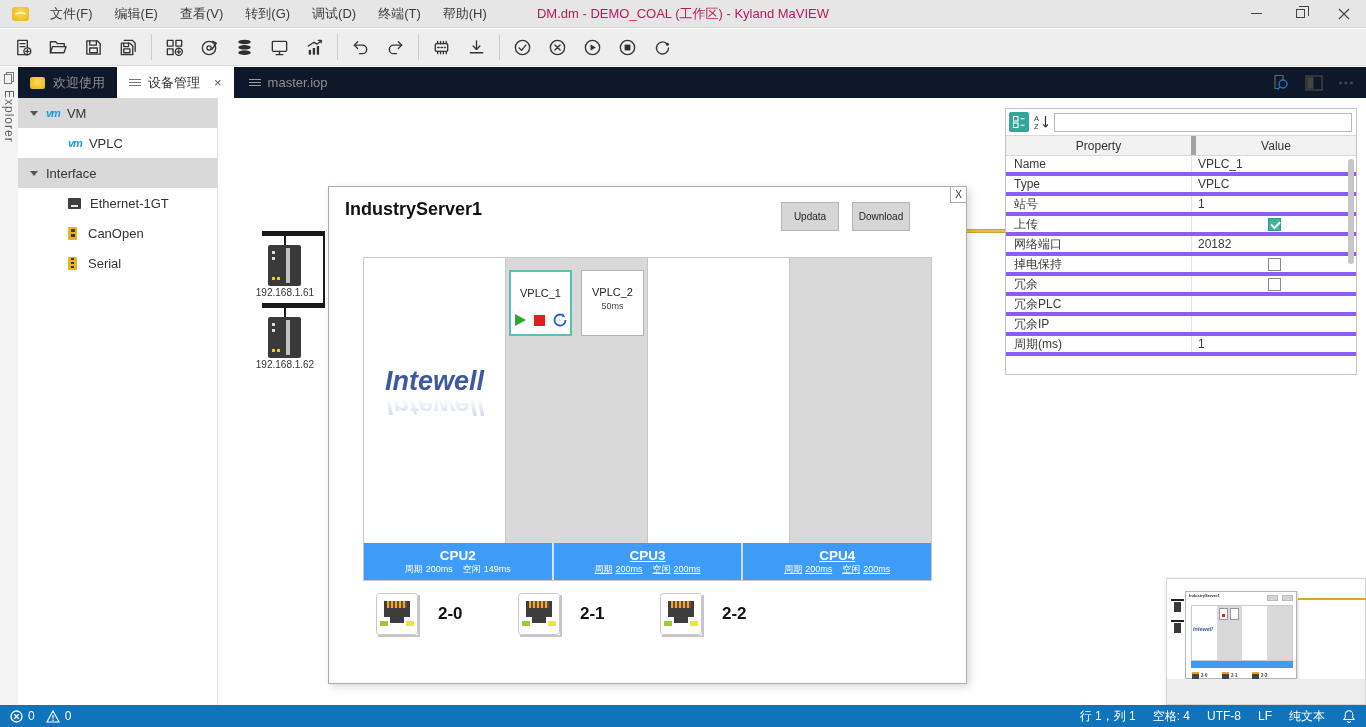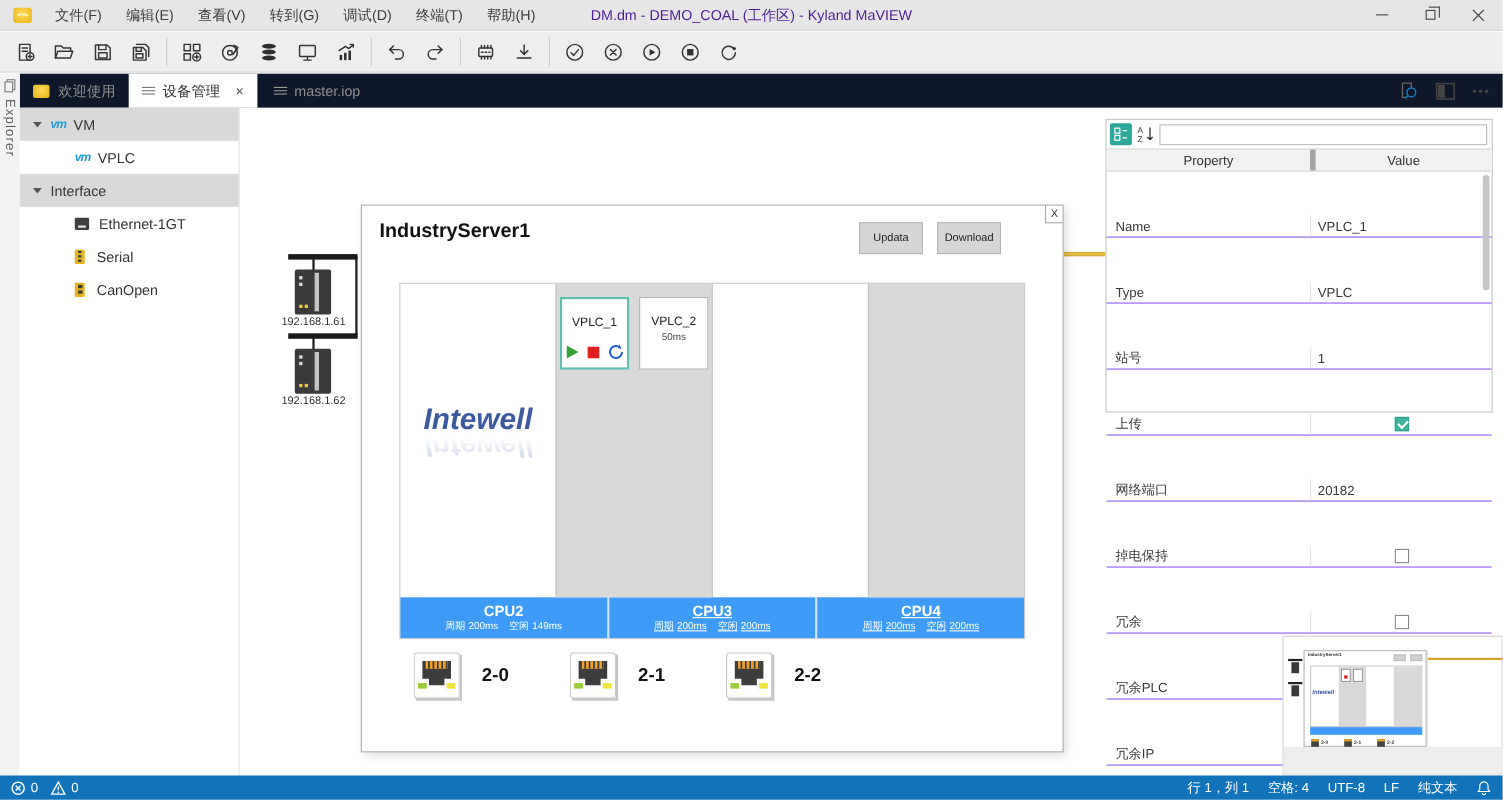--- a/index.html
+++ b/index.html
@@ -9,21 +9,21 @@
   svg { display:block; }
 
   
   .titlebar { position:absolute; left:0; top:0; width:1366px; height:28px;
     background:#e6e6e6; border-bottom:1px solid #d2d2d2; display:flex; align-items:center; }
   .app-logo { width:17px; height:14px; margin:0 10px 0 12px; border-radius:3px;
     background:radial-gradient(circle at 50% 40%, #ffd95c, #e3b514); position:relative; }
   .app-logo::after { content:""; position:absolute; left:3px; top:5px; width:11px; height:5px;
     border-radius:50%/70%; border-top:2px solid #fff3c4; }
   .menu-item { padding:0 11px; height:28px; line-height:28px; color:#3c3c3c; cursor:default; }
-  .win-title { position:absolute; left:0; right:0; text-align:center; color:#4c1d95; pointer-events:none; }
+  .win-title { position:absolute; left:0; right:0; text-align:center; color:#be185d; pointer-events:none; }
   .win-controls { margin-left:auto; display:flex; height:28px; }
   .win-btn { width:44px; height:28px; display:flex; align-items:center; justify-content:center; }
   .min-glyph { width:11px; height:1px; background:#444; }
   .restore-glyph { width:9px; height:9px; border:1px solid #444; position:relative; background:#e6e6e6; }
   .restore-glyph::before { content:""; position:absolute; left:2px; top:-4px; width:9px; height:9px;
     border:1px solid #444; border-left:none; border-bottom:none; }
 
   
   .toolbar { position:absolute; left:0; top:29px; width:1366px; height:37px; background:#eeeeee;
     border-bottom:1px solid #dadada; display:flex; align-items:center; padding-left:6px; }
@@ -130,21 +130,21 @@
   
   .props { position:absolute; left:787px; top:10px; width:352px; height:267px; background:#fff;
     border:1px solid #c4c4c4; }
   .props-toolbar { height:26px; display:flex; align-items:center; padding:3px 4px 3px 3px; gap:4px; }
   .cat-icon { width:20px; height:20px; background:#2fa89c; border-radius:2px; display:flex; align-items:center; justify-content:center; }
   .props-search { flex:1; height:19px; border:1px solid #b9b9b9; background:#fff; font-size:11px; padding:0 4px; outline:none; }
   .props-head { height:21px; display:flex; background:#f2f2f2; border-top:1px solid #d8d8d8; border-bottom:1px solid #d8d8d8;
     font-size:12px; color:#333; }
   .ph-cell { display:flex; align-items:center; justify-content:center; }
   .ph-prop { width:185px; } .ph-val { flex:1; border-left:5px solid #a3a3a3;text-align:right; }
-  .prop-row { height:20px; display:flex; border-bottom:1px solid #8b5cf6; font-size:12px; color:#3a3a3a;margin-top:40px; }
+  .prop-row { height:20px; display:flex; border-bottom:4px solid #8b5cf6; font-size:12px; color:#3a3a3a; }
   .pr-label { width:185px; padding-left:8px; display:flex; align-items:center; }
   .pr-value { flex:1; border-left:1px solid #e4e4e4; padding-left:6px; display:flex; align-items:center; }
   .pr-value.center { justify-content:center; padding-left:0; }
   .cb { width:13px; height:13px; border:1px solid #8a8a8a; background:#fff; }
   .cb.checked { background:#3eb29b; border-color:#2f9e89; position:relative; }
   .cb.checked::after { content:""; position:absolute; left:2px; top:2px; width:7px; height:4px;
     border-left:2px solid #fff; border-bottom:2px solid #fff; transform:rotate(-45deg); }
   .props-scroll { position:absolute; right:2px; top:50px; width:6px; height:105px; background:#c6c6c6; border-radius:3px; }
 
   
@@ -399,33 +399,33 @@
   </div>
   <div class="tree-row tree-group">
     <span class="tw-arrow"></span>
     <span>Interface</span>
   </div>
   <div class="tree-row tree-item">
     <span class="eth-icon"></span>
     <span>Ethernet-1GT</span>
   </div>
   <div class="tree-row tree-item">
+    <span class="yel-icon">
+        <i></i>
+        <i></i>
+      </span>
+    <span>CanOpen</span>
+  </div>
+  <div class="tree-row tree-item">
     <span class="yel-icon dots">
         <i></i>
         <i></i>
         <i></i>
       </span>
     <span>Serial</span>
-  </div>
-  <div class="tree-row tree-item">
-    <span class="yel-icon">
-        <i></i>
-        <i></i>
-      </span>
-    <span>CanOpen</span>
   </div>
 </div>
 
 <div class="canvas">
 
   <div class="tbar" style="left:44px; top:133px;"></div>
   <div class="stem" style="left:66px; top:137px;"></div>
   <div class="vline" style="left:105px; top:135px; height:74px;"></div>
   <div class="switch" style="left:50px; top:147px;">
     <span class="strip"></span>

